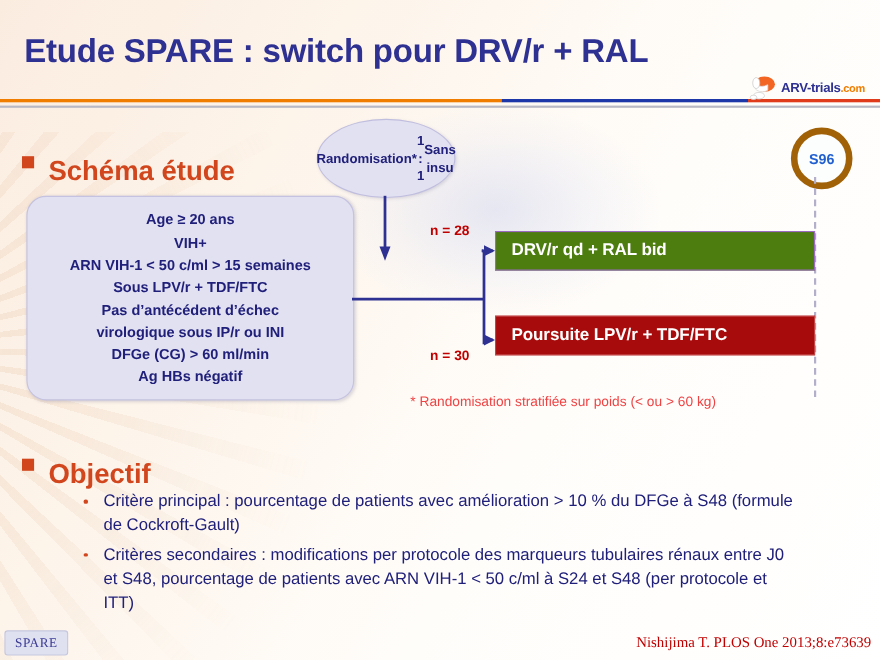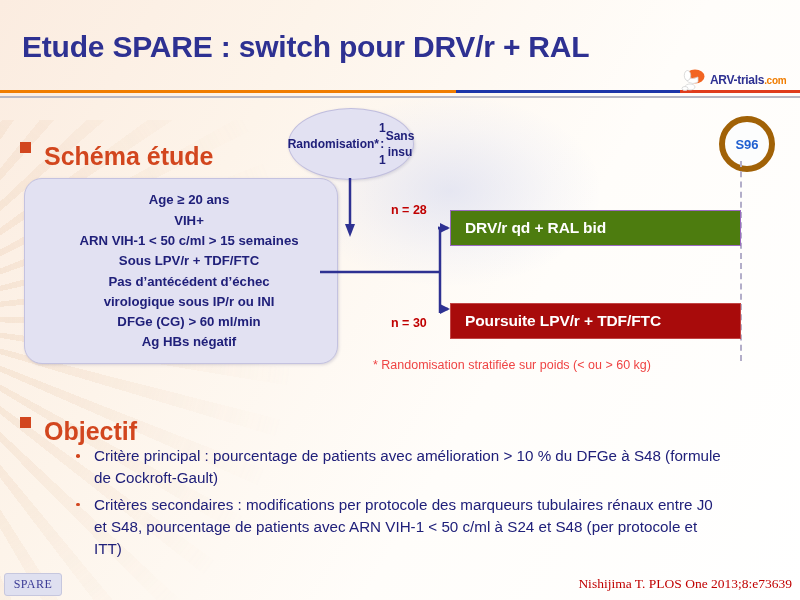--- a/index.html
+++ b/index.html
@@ -115,21 +115,20 @@
     display: flex;
     flex-direction: column;
     align-items: center;
     justify-content: center;
     gap: 1px;
     color: #20207a;
     font-size: 13.2px;
     font-weight: bold;
     line-height: 1.46;
     text-align: center;
-    padding-left: 16px;
   }
 
   
   .random-ellipse {
     position: absolute;
     left: 288px; top: 108px;
     width: 124px; height: 70px;
     background: #e2e1f2;
     border: 1px solid #c0bede;
     border-radius: 50%;
@@ -187,21 +186,21 @@
     padding-left: 14px;
     box-sizing: border-box;
     letter-spacing: -0.1px;
   }
   #arm-intervention {
     top: 210px;
     background: #4d7c0f;
     border: 1px solid #9a6ac0;
   }
   #arm-control {
-    top: 303px;
+    top: 287px;
     background: #a80b0b;
     border: 1px solid #c24545;
   }
 
   .n-label {
     position: absolute;
     color: #c00000;
     font-size: 12.5px;
     font-weight: bold;
     white-space: nowrap;

